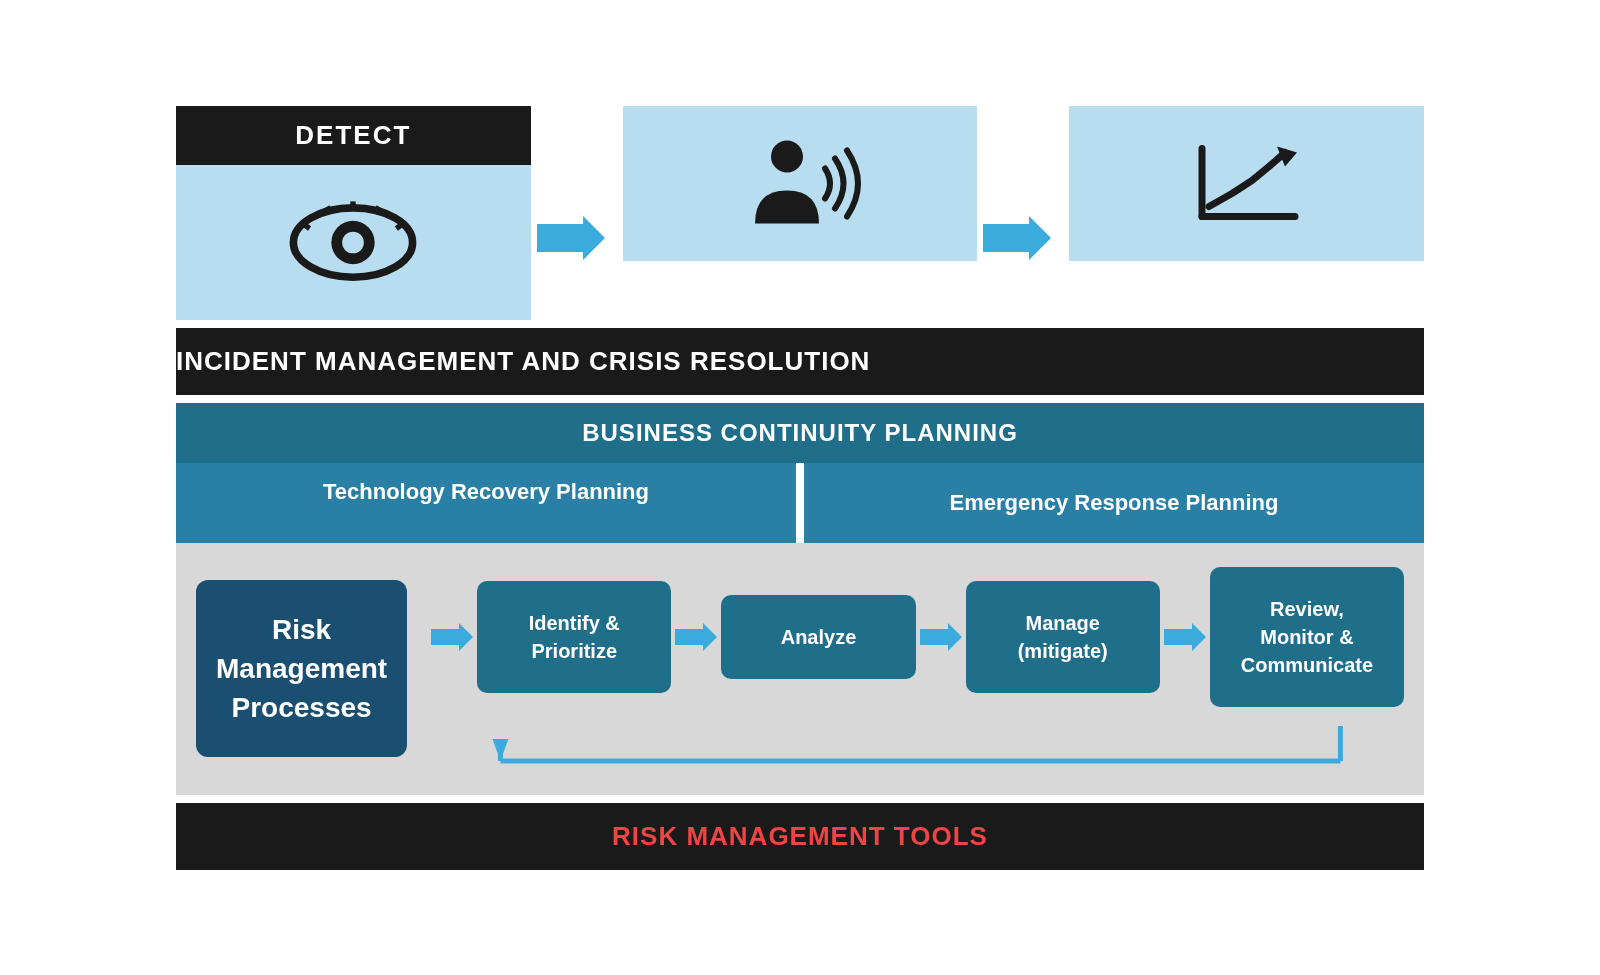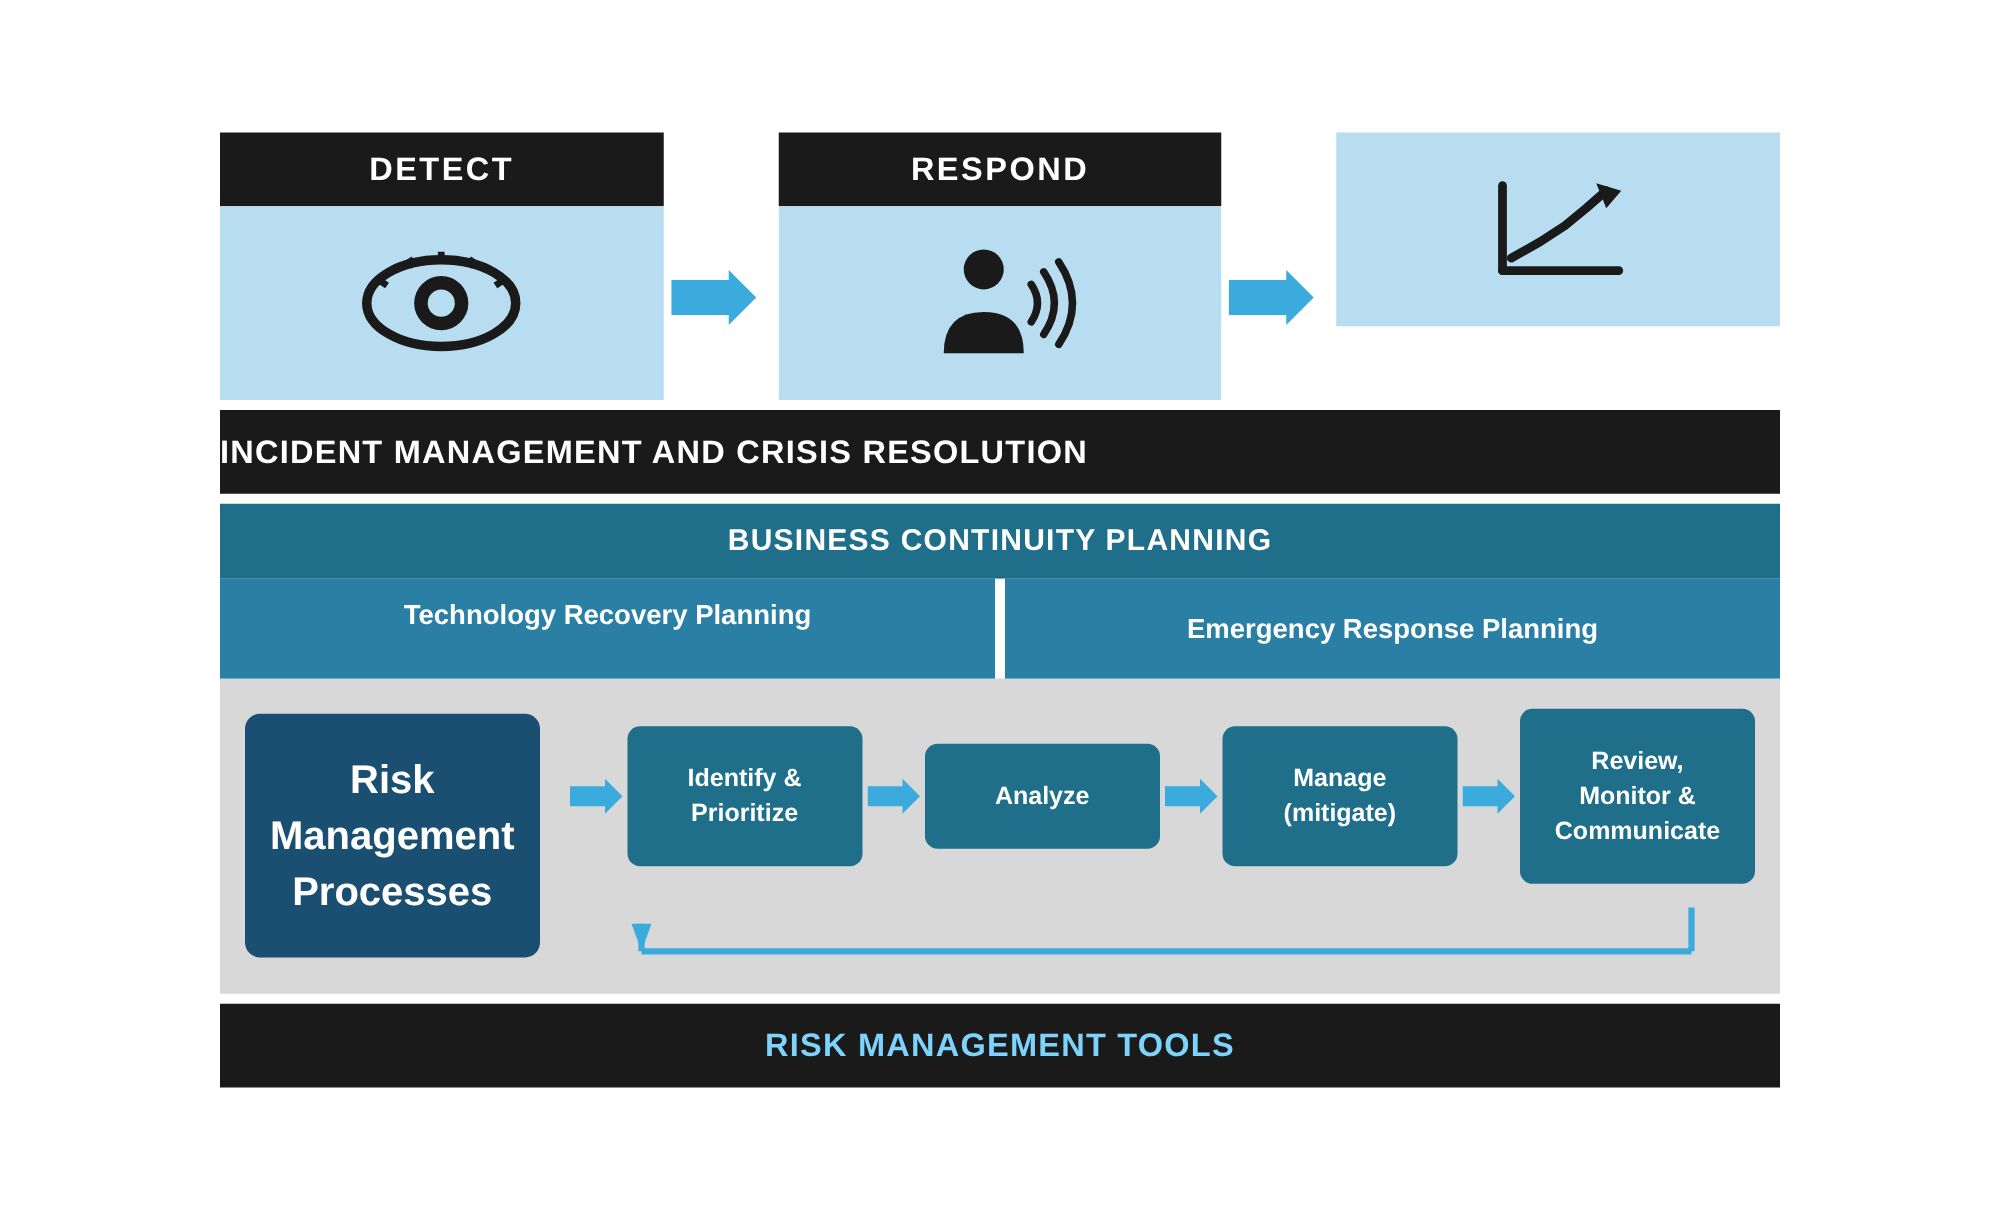--- a/index.html
+++ b/index.html
@@ -35,21 +35,21 @@
       padding: 24px 20px 24px 20px;
       margin-bottom: 8px;
       display: flex;
       align-items: center;
       gap: 0;
     }
 
     .risk-main-box {
       background: #1b4f72;
       color: #ffffff;
-      font-size: 32px;
+      font-size: 28px;
       font-weight: 900;
       text-align: center;
       padding: 30px 20px;
       border-radius: 12px;
       min-width: 180px;
       line-height: 1.4;
       align-self: center;
     }
 
     .process-flow {
@@ -82,21 +82,21 @@
       flex-shrink: 0;
     }
     .process-arrow svg {
       width: 42px;
       height: 28px;
     }
 
     
     .tools-bar {
       background: #1a1a1a;
-      color: #7dd3fc;
+      color: #ef4444;
       text-align: center;
       font-size: 26px;
       font-weight: 900;
       letter-spacing: 1px;
       padding: 18px 0;
     }
 
     .top-phases-row {
       display: flex;
       align-items: flex-start;
@@ -167,21 +167,20 @@
 
     <div class="arrow-col">
       <svg viewBox="0 0 68 44">
         <polygon points="0,8 46,8 46,0 68,22 46,44 46,36 0,36" fill="#3aabdc"></polygon>
       </svg>
     </div>
 
     <div class="gap-col"></div>
 
     <div class="phase-col">
-      <div class="phase-col-label">RESPOND</div>
       <div class="phase-col-icon">
 
         <svg viewBox="0 0 130 90" width="130" height="95">
 
           <circle cx="52" cy="18" r="16" fill="#1a1a1a"></circle>
           <path d="M20,85 Q20,52 52,52 Q84,52 84,85 Z" fill="#1a1a1a"></path>
 
           <path d="M90,30 Q100,45 90,60" fill="none" stroke="#1a1a1a" stroke-width="6" stroke-linecap="round"></path>
           <path d="M100,20 Q117,45 100,70" fill="none" stroke="#1a1a1a" stroke-width="6" stroke-linecap="round"></path>
           <path d="M112,12 Q134,45 112,78" fill="none" stroke="#1a1a1a" stroke-width="6" stroke-linecap="round"></path>

